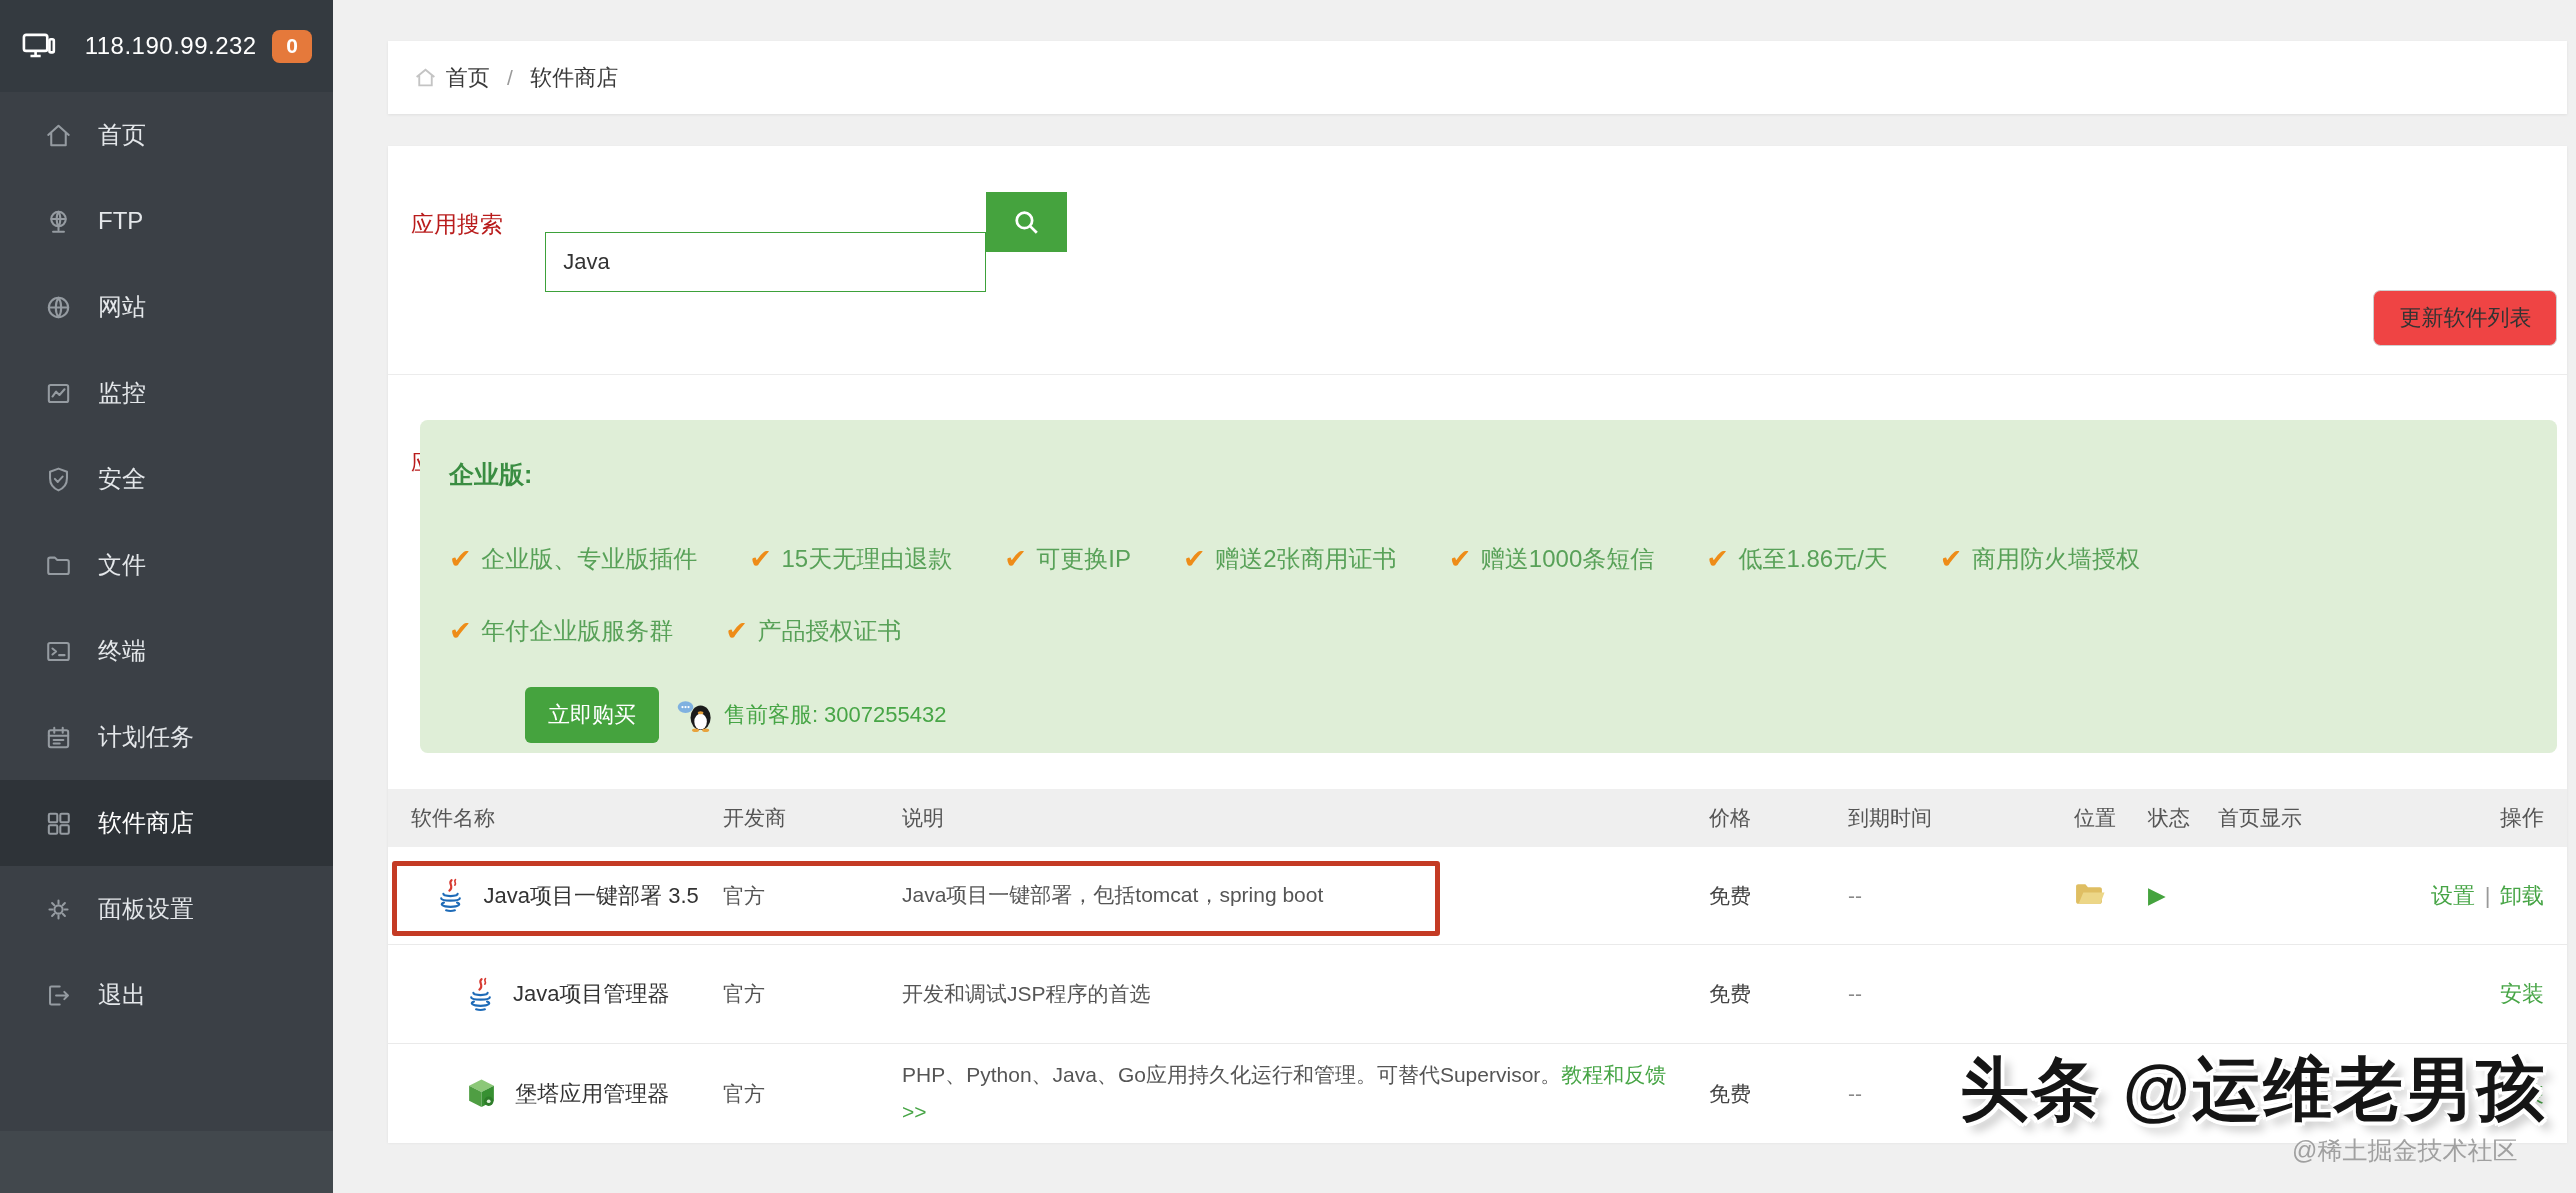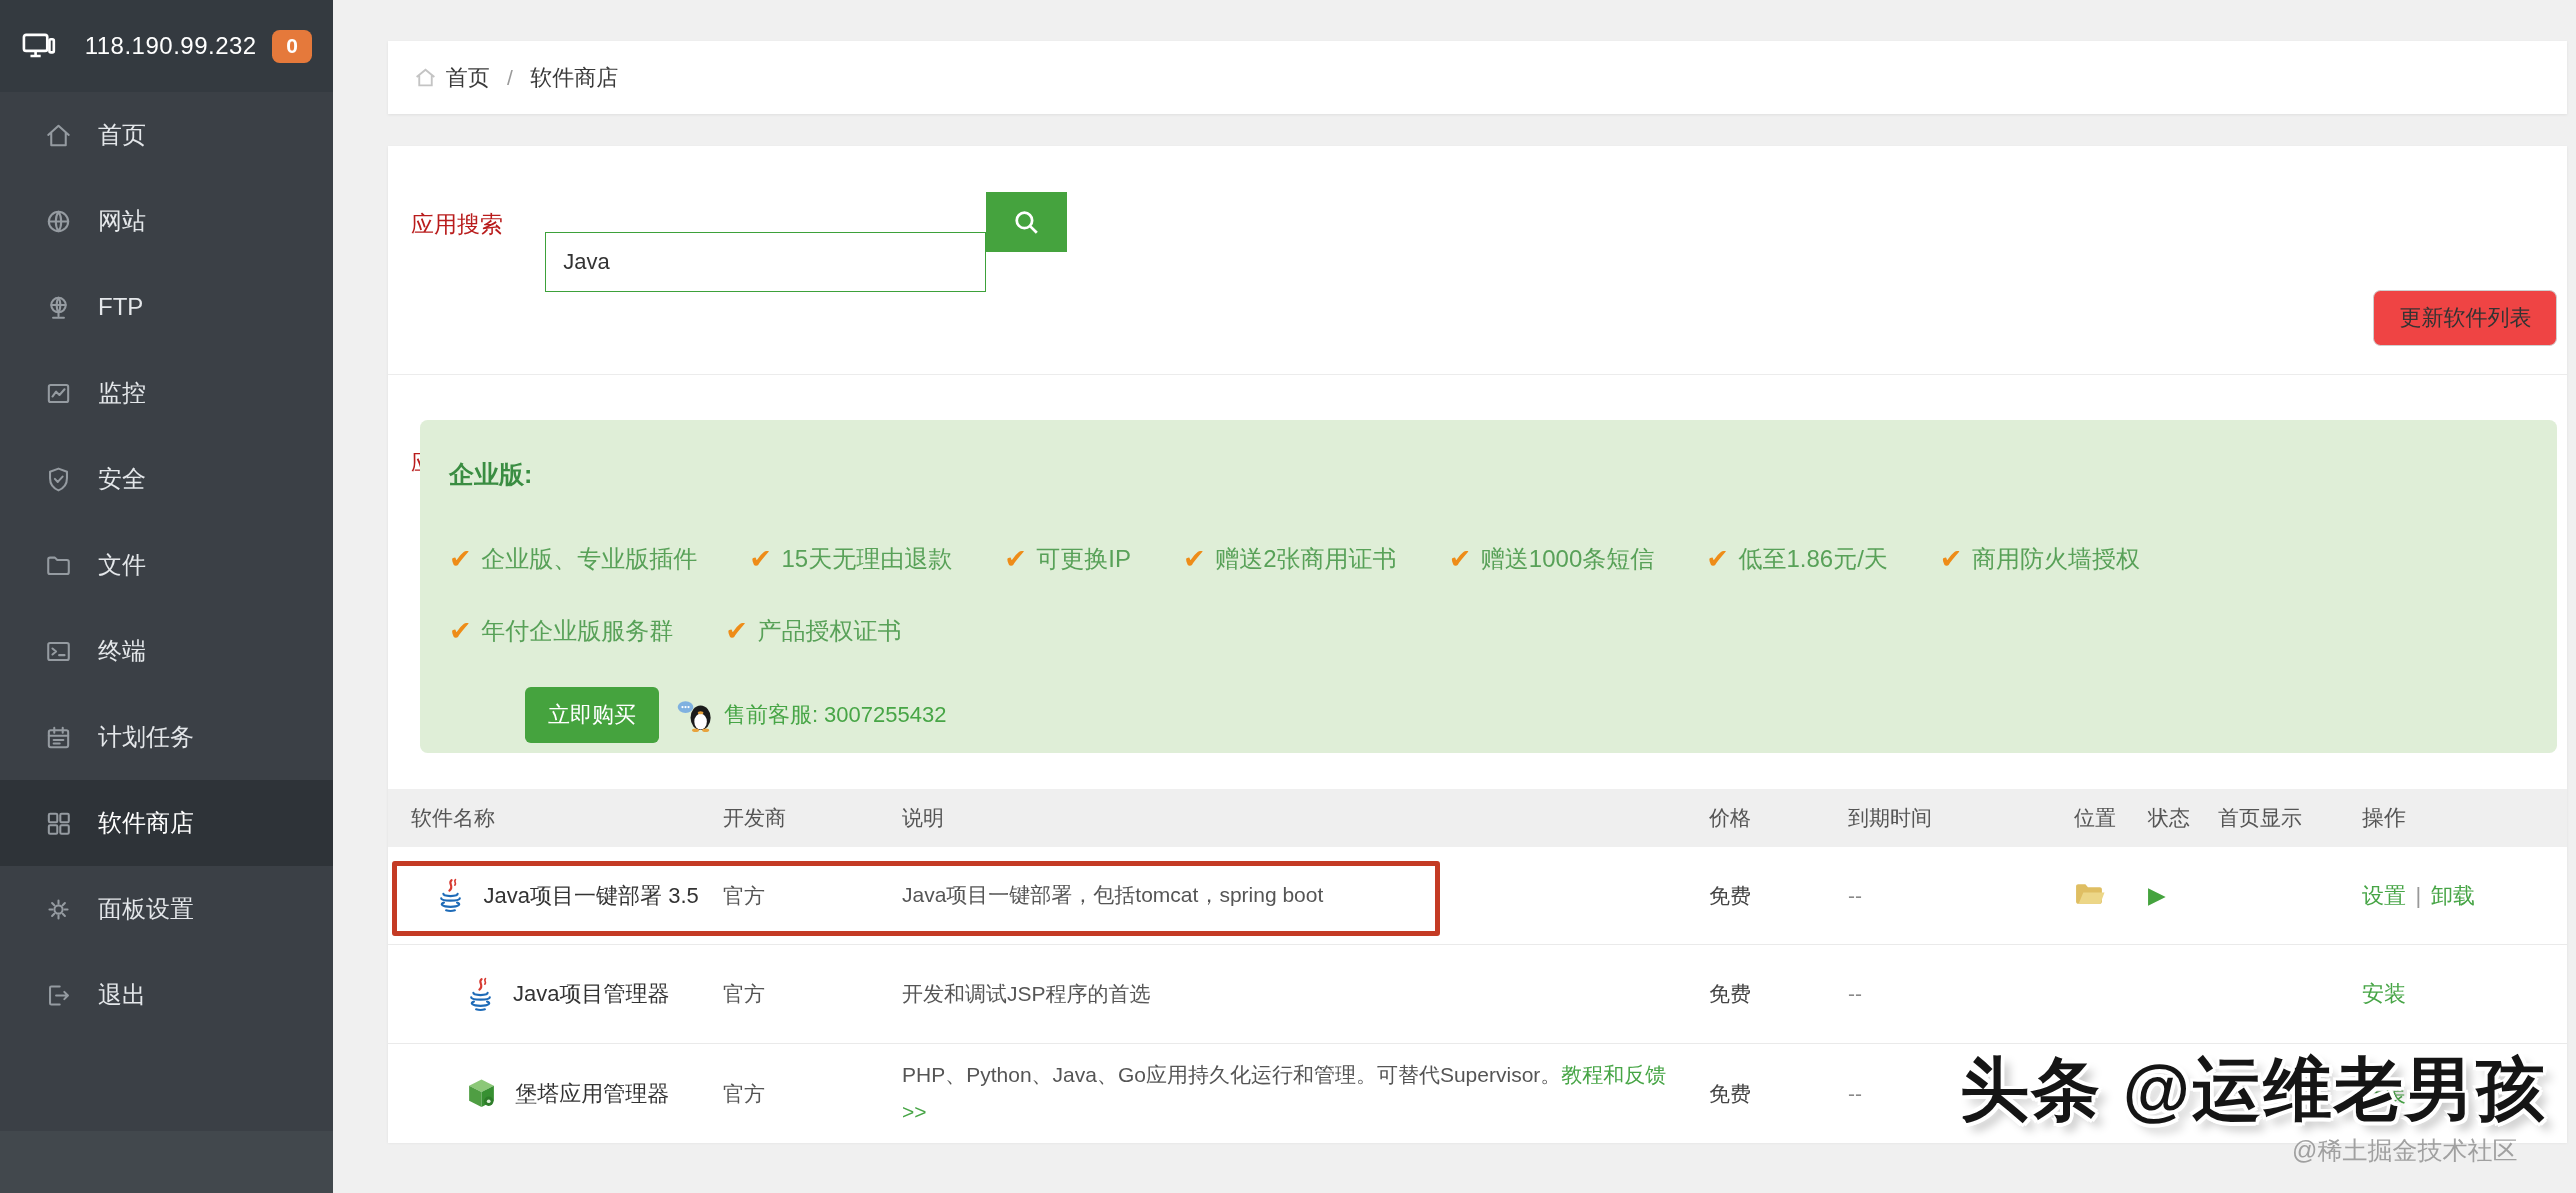--- a/index.html
+++ b/index.html
@@ -77,21 +77,21 @@
   .cell-dev { font-size:21px; color:#555; }
   .cell-desc { font-size:21px; color:#555; line-height:1.75; padding-right:29px; }
   .desc-link { color:#47a546; cursor:pointer; }
   .cell-price { font-size:21px; color:#444; }
   .cell-expire { font-size:21px; color:#888; }
   .cell-loc svg, .cell-status span { cursor:pointer; }
   .play { color:#45a33e; font-size:23px; }
   .toggle { width:61px; height:31px; border-radius:15.4px; background:#3f9f3c; position:relative; cursor:pointer;
             box-shadow:inset 0 0 0 1.9px #38942f; }
   .toggle .knob { position:absolute; right:2.9px; top:2.9px; width:25px; height:25px; border-radius:50%; background:#fff; }
-  .cell-action { font-size:22px; white-space:nowrap; }
+  .cell-action { text-align:right; font-size:22px; white-space:nowrap; }
   .act-link { color:#47a546; cursor:pointer; }
   .act-sep { color:#999; margin:0 9.6px; }
 
   
   .annotation-box { position:absolute; left:3.8px; top:715px; width:1048px; height:75px;
                     border:5.8px solid #c43b24; border-radius:2.9px; pointer-events:none; }
 
   
   .wm-main { position:absolute; left:1960px; top:1044px; font-size:69px; font-weight:bold; color:#151515;
              letter-spacing:1.9px; white-space:nowrap;
@@ -119,34 +119,34 @@
           <span class="s-icon">
             <svg viewBox="0 0 24 24" fill="none" stroke="currentColor" stroke-width="1.7" stroke-linecap="round" stroke-linejoin="round">
               <path d="M3.5 11.5 L12 4 L20.5 11.5 M6 9.8 V20 H18 V9.8"></path>
             </svg>
           </span>
           <span class="s-label">首页</span>
         </div>
         <div class="side-item">
           <span class="s-icon">
             <svg viewBox="0 0 24 24" fill="none" stroke="currentColor" stroke-width="1.7" stroke-linecap="round" stroke-linejoin="round">
+              <circle cx="12" cy="10" r="6"></circle>
+              <path d="M6.2 10 H17.8 M12 4 C10 6.5 10 13.5 12 16 C14 13.5 14 6.5 12 4 M12 16 V19 M7.5 20.5 H16.5"></path>
+            </svg>
+          </span>
+          <span class="s-label">FTP</span>
+        </div>
+        <div class="side-item">
+          <span class="s-icon">
+            <svg viewBox="0 0 24 24" fill="none" stroke="currentColor" stroke-width="1.7" stroke-linecap="round" stroke-linejoin="round">
               <circle cx="12" cy="12" r="8"></circle>
               <path d="M4 12 H20 M12 4 C9 8 9 16 12 20 C15 16 15 8 12 4"></path>
             </svg>
           </span>
           <span class="s-label">网站</span>
-        </div>
-        <div class="side-item">
-          <span class="s-icon">
-            <svg viewBox="0 0 24 24" fill="none" stroke="currentColor" stroke-width="1.7" stroke-linecap="round" stroke-linejoin="round">
-              <circle cx="12" cy="10" r="6"></circle>
-              <path d="M6.2 10 H17.8 M12 4 C10 6.5 10 13.5 12 16 C14 13.5 14 6.5 12 4 M12 16 V19 M7.5 20.5 H16.5"></path>
-            </svg>
-          </span>
-          <span class="s-label">FTP</span>
         </div>
         <div class="side-item">
           <span class="s-icon">
             <svg viewBox="0 0 24 24" fill="none" stroke="currentColor" stroke-width="1.7" stroke-linecap="round" stroke-linejoin="round">
               <rect x="4" y="5" width="16" height="14" rx="1.5"></rect>
               <path d="M7 14.5 L10 10.5 L12.8 13.2 L17 8.5"></path>
             </svg>
           </span>
           <span class="s-label">监控</span>
         </div>

